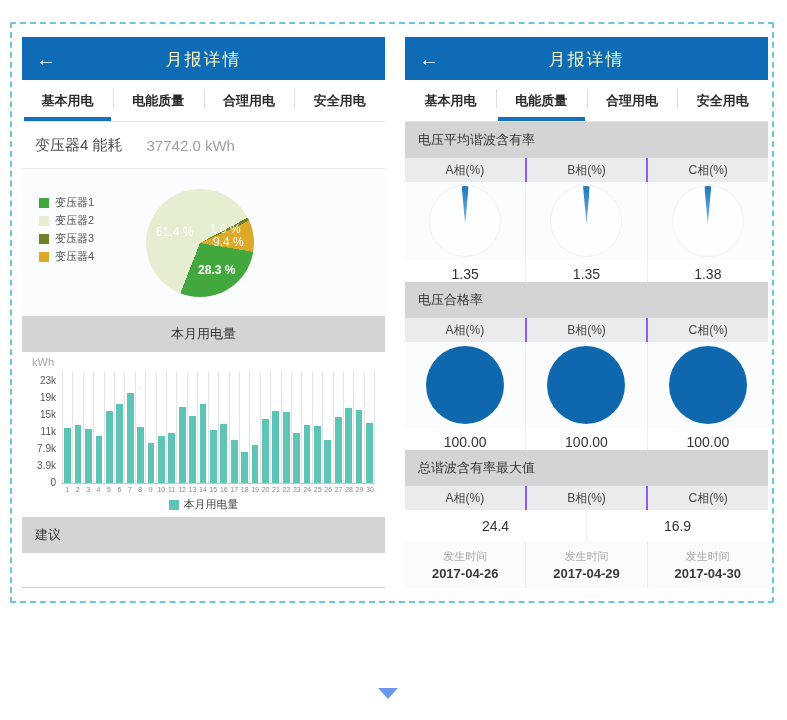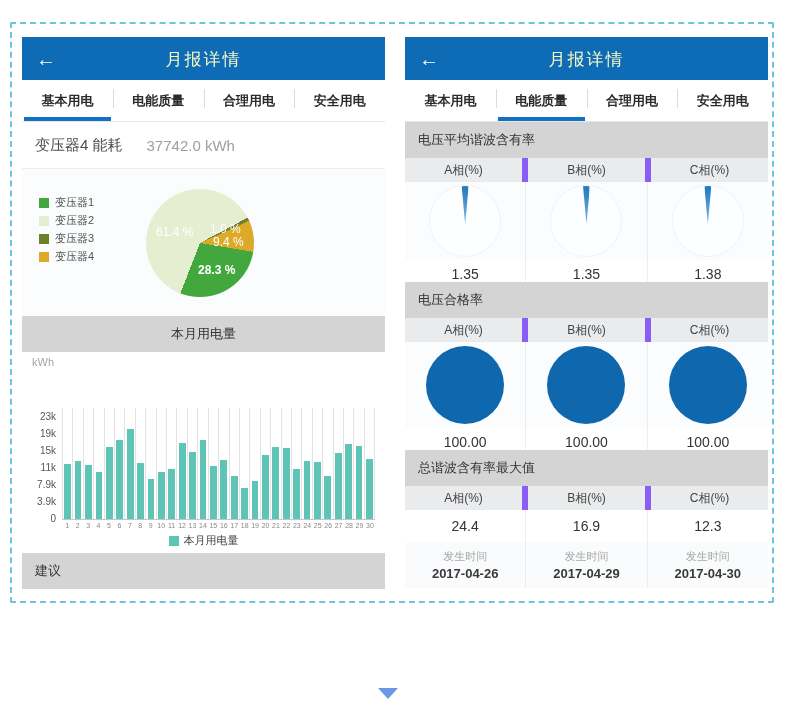--- a/index.html
+++ b/index.html
@@ -40,40 +40,40 @@
   .legend .lg-label { font-size:11px; color:#555; }
   .pie { position:absolute; left:124px; top:20px; width:108px; height:108px; border-radius:50%; }
   .pie-label { position:absolute; color:#fff; font-size:12px; white-space:nowrap; }
 
   .band { height:36px; line-height:36px; background:#d4d4d5; font-size:13px; color:#333;
     padding-left:13px; flex:0 0 auto; }
   .band.center { text-align:center; padding-left:0; }
 
   .kwh-row { height:20px; line-height:20px; font-size:11px; color:#a0a6ad; padding-left:10px; flex:0 0 auto; }
 
-  .bar-chart { display:flex; height:112px; margin-right:10px; flex:0 0 auto;margin-top:36px; }
+  .bar-chart { display:flex; height:112px; margin-right:10px; flex:0 0 auto; }
   .y-axis { width:40px; display:flex; flex-direction:column; justify-content:space-between;
     align-items:flex-end; padding-right:6px; font-size:10px; color:#555; }
   .y-axis span { line-height:1; transform:translateY(4px); }
   .plot { flex:1; display:flex; align-items:stretch; border-bottom:1px solid #c6c6c6; }
   .bar-col { flex:1; position:relative; border-right:1px solid #e3e3e3; }
   .bar-col:first-child { border-left:1px solid #e3e3e3; }
   .bar { position:absolute; bottom:0; left:14%; width:72%; background:#5ec4b6; }
   .x-labels { margin-left:40px; margin-right:10px; display:flex; height:12px; flex:0 0 auto; }
   .x-labels span { flex:1; text-align:center; font-size:7px; color:#888; line-height:12px; }
   .bar-legend { height:17px; display:flex; align-items:center; justify-content:center; flex:0 0 auto; }
   .bar-legend .swatch { width:10px; height:10px; background:#5ec4b6; margin-right:5px; }
   .bar-legend .bl-label { font-size:11px; color:#444; }
   .gap4 { height:4px; flex:0 0 auto; }
   .bottom-empty { flex:1; background:#fff; }
 
   
   .sub-cols { height:24px; display:flex; background:#e9ebed; flex:0 0 auto; }
   .sub-cols .cell { flex:1; display:flex; align-items:center; justify-content:center;
-    font-size:12px; color:#444; border-right:6px solid #8b5cf6; }
+    font-size:12px; color:#444; border-right:2px solid #8b5cf6; }
   .sub-cols .cell:last-child { border-right:none; }
   .chart-row { display:flex; background:#fbfcfe; flex:0 0 auto; }
   .chart-row .cell { flex:1; display:flex; align-items:center; justify-content:center;
     border-right:1px solid #ededed; }
   .chart-row .cell:last-child { border-right:none; }
   .needle-row { height:78px; }
   .circle-row { height:86px; }
   .gauge { position:relative; width:72px; height:72px; border-radius:50%; background:#fdfeff;
     border:1px solid #f0f2f6; overflow:hidden; }
   .needle { position:absolute; top:0; left:50%; transform:translateX(-50%); width:7px; height:38px;
@@ -356,21 +356,20 @@
         </div>
         <div class="band">总谐波含有率最大值</div>
         <div class="sub-cols">
           <div class="cell">A相(%)</div>
           <div class="cell">B相(%)</div>
           <div class="cell">C相(%)</div>
         </div>
         <div class="val-row lg">
           <div class="cell">24.4</div>
           <div class="cell">16.9</div>
-          <div class="cell">12.3</div>
         </div>
         <div class="date-row">
           <div class="cell">
             <span class="date-label">发生时间</span>
             <span class="date-value">2017-04-26</span>
           </div>
           <div class="cell">
             <span class="date-label">发生时间</span>
             <span class="date-value">2017-04-29</span>
           </div>

